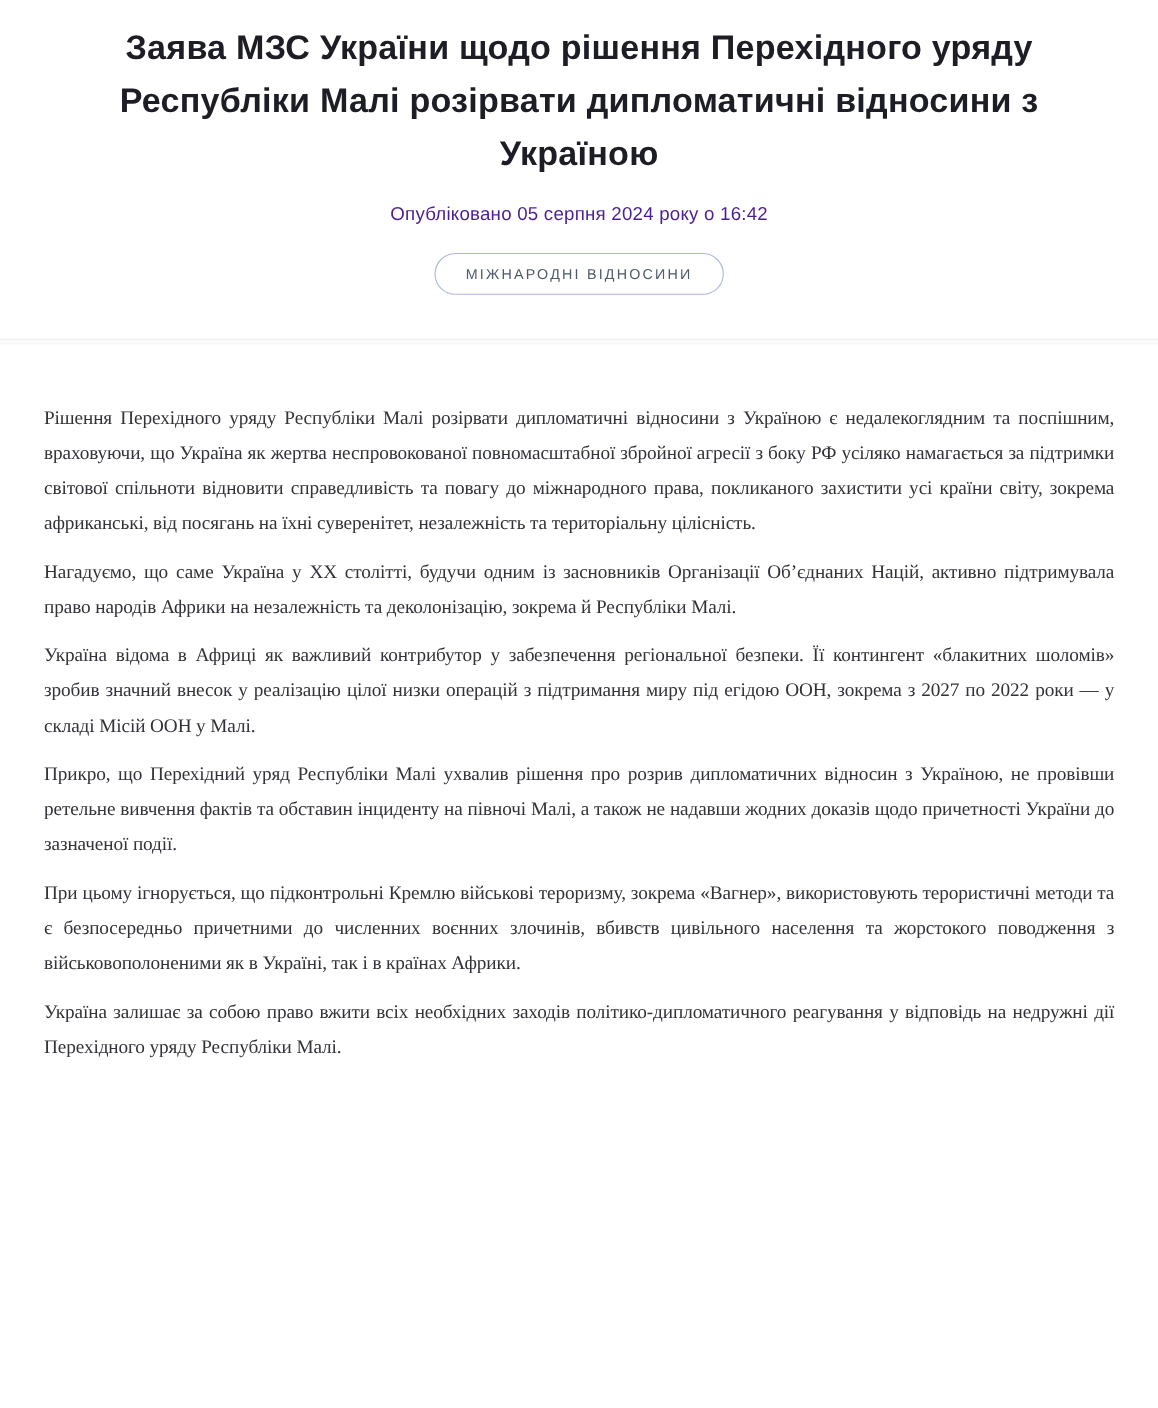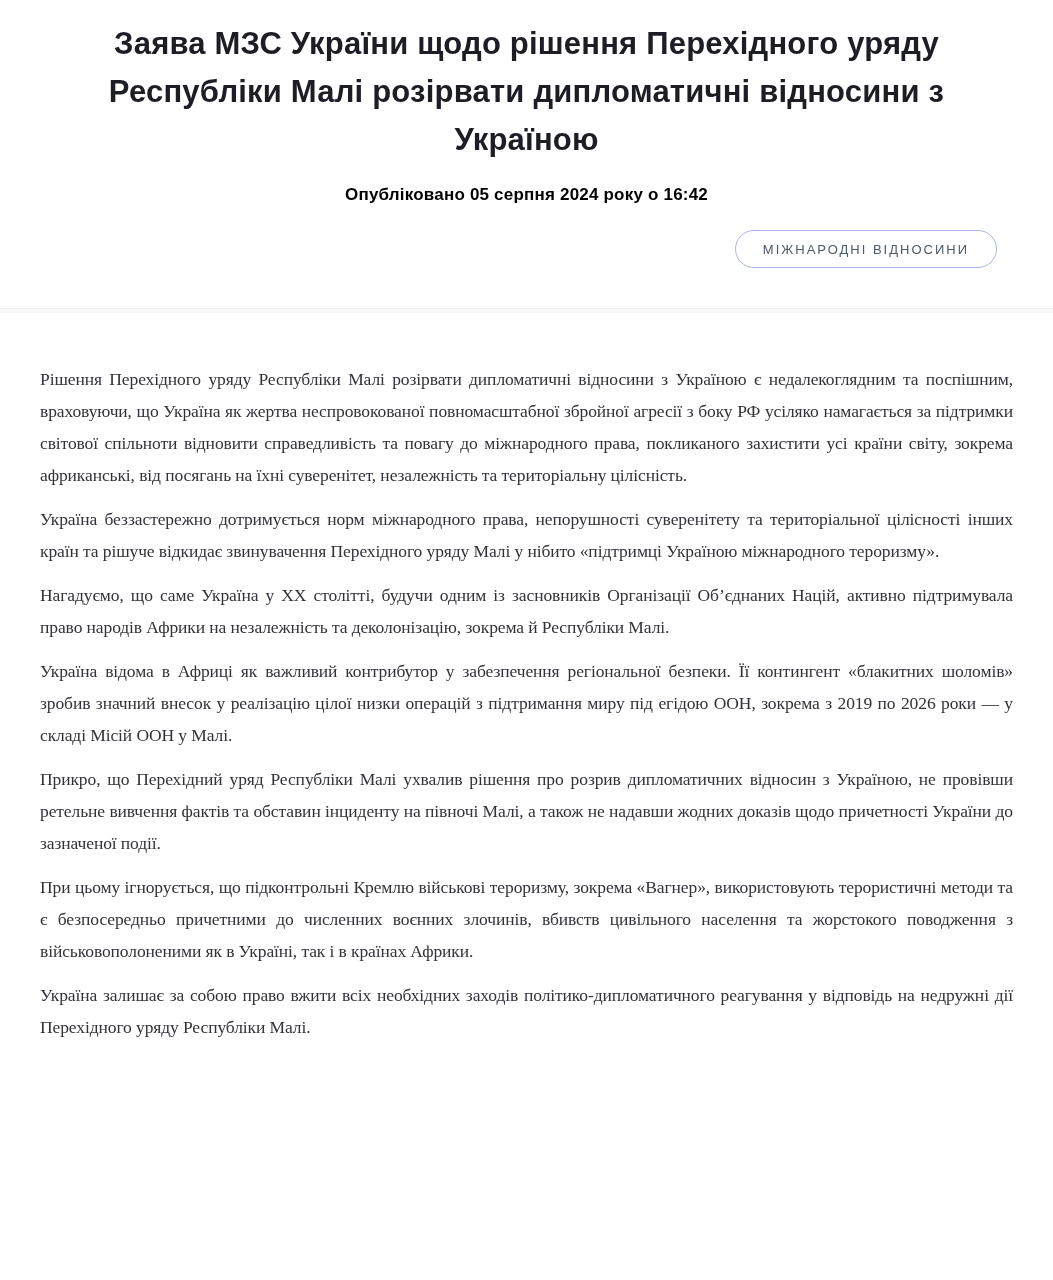--- a/index.html
+++ b/index.html
@@ -23,25 +23,24 @@
     max-width: 940px;
     font-size: 31px;
     line-height: 48px;
     font-weight: 700;
     color: #1d1d26;
     letter-spacing: 0.2px;
   }
   .published-date {
     margin-top: 21px;
     font-size: 17px;
-    color: #000000;
+    color: #4c1d95;
     letter-spacing: 0.2px;
-    font-weight: bold;
   }
-  .tag-row { margin-top: 25px; text-align: right; }
+  .tag-row { margin-top: 25px; }
   .category-tag {
     display: inline-block;
     padding: 11px 27px 10px;
     border: 1.5px solid #aab5e6;
     border-radius: 999px;
     background: #ffffff;
     color: #4e5a67;
     font-size: 13px;
     font-weight: 500;
     letter-spacing: 2px;
@@ -86,21 +85,20 @@
 
     <div class="tag-row">
       <span class="category-tag">МІЖНАРОДНІ ВІДНОСИНИ</span>
     </div>
   </header>
 
   <div class="section-divider"></div>
 
   <main class="article-body">
     <p>Рішення Перехідного уряду Республіки Малі розірвати дипломатичні відносини з Україною є недалекоглядним та поспішним, враховуючи, що Україна як жертва неспровокованої повномасштабної збройної агресії з боку РФ усіляко намагається за підтримки світової спільноти відновити справедливість та повагу до міжнародного права, покликаного захистити усі країни світу, зокрема африканські, від посягань на їхні суверенітет, незалежність та територіальну цілісність.</p>
-    <p>Україна беззастережно дотримується норм міжнародного права, непорушності суверенітету та територіальної цілісності інших країн та рішуче відкидає звинувачення Перехідного уряду Малі у нібито «підтримці Україною міжнародного тероризму».</p>
     <p>Нагадуємо, що саме Україна у ХХ столітті, будучи одним із засновників Організації Об’єднаних Націй, активно підтримувала право народів Африки на незалежність та деколонізацію, зокрема й Республіки Малі.</p>
-    <p>Україна відома в Африці як важливий контрибутор у забезпечення регіональної безпеки. Її контингент «блакитних шоломів» зробив значний внесок у реалізацію цілої низки операцій з підтримання миру під егідою ООН, зокрема з 2019 по 2026 роки — у складі Місій ООН у Малі.</p>
+    <p>Україна відома в Африці як важливий контрибутор у забезпечення регіональної безпеки. Її контингент «блакитних шоломів» зробив значний внесок у реалізацію цілої низки операцій з підтримання миру під егідою ООН, зокрема з 2027 по 2022 роки — у складі Місій ООН у Малі.</p>
     <p>Прикро, що Перехідний уряд Республіки Малі ухвалив рішення про розрив дипломатичних відносин з Україною, не провівши ретельне вивчення фактів та обставин інциденту на півночі Малі, а також не надавши жодних доказів щодо причетності України до зазначеної події.</p>
     <p>При цьому ігнорується, що підконтрольні Кремлю військові тероризму, зокрема «Вагнер», використовують терористичні методи та є безпосередньо причетними до численних воєнних злочинів, вбивств цивільного населення та жорстокого поводження з військовополоненими як в Україні, так і в країнах Африки.</p>
     <p>Україна залишає за собою право вжити всіх необхідних заходів політико-дипломатичного реагування у відповідь на недружні дії Перехідного уряду Республіки Малі.</p>
   </main>
 
 </div>
 
 </body></html>

